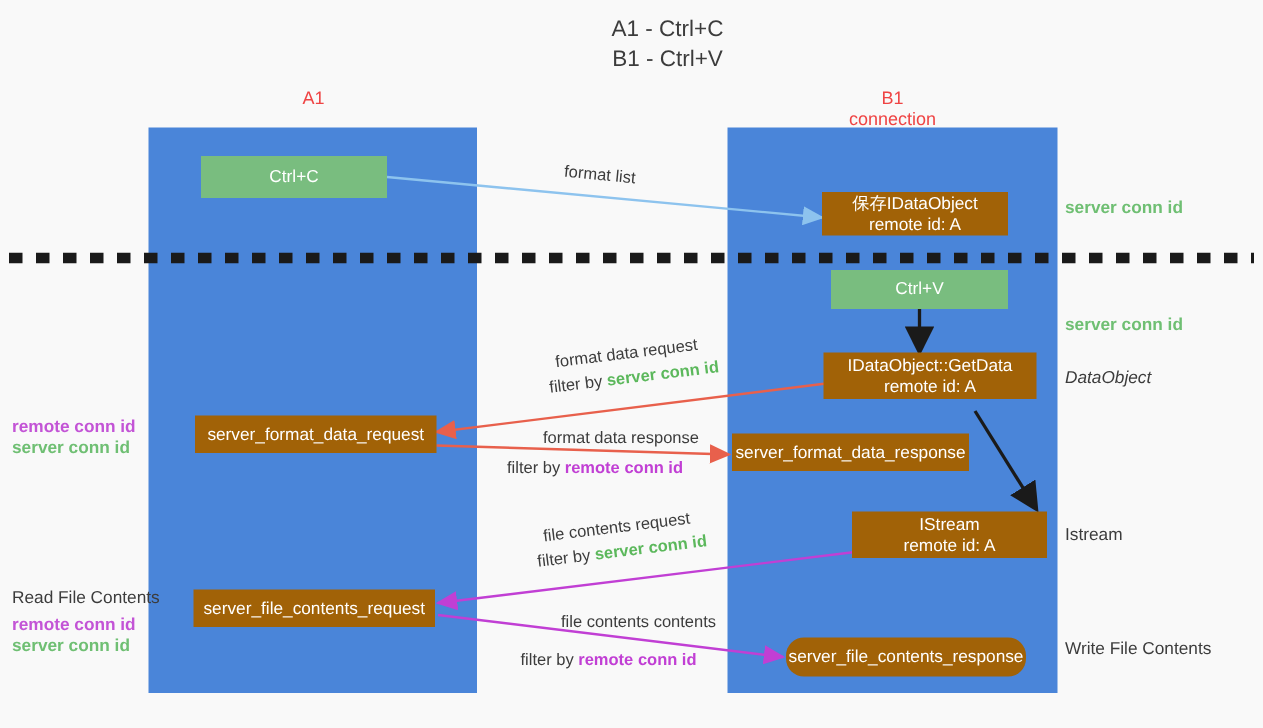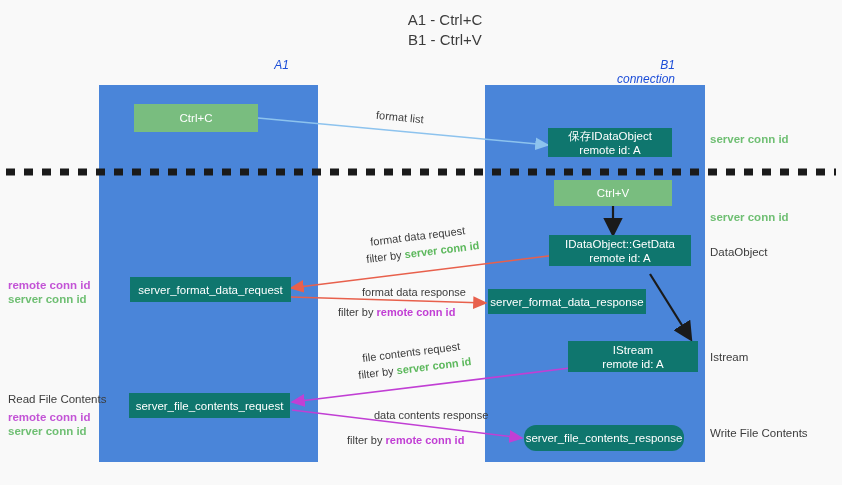--- a/index.html
+++ b/index.html
@@ -34,46 +34,45 @@
     width: 842px;
     text-align: center;
     font-size: 15px;
     color: #3c3c3c;
     line-height: 20px;
     padding-left: 24px;
   }
   .title div { white-space: pre; }
   .col-head {
     position: absolute;
-    text-align: right;
+    text-align: center;
     font-size: 12px;
-    color: #1d4ed8;
+    color: #ef4444;
     line-height: 14px;
     width: 160px;
-    font-style: italic;
   }
   .panel {
     position: absolute;
     background: #4a85d9;
   }
   .node {
     position: absolute;
     box-sizing: border-box;
     display: flex;
     flex-direction: column;
     align-items: center;
     justify-content: center;
     text-align: center;
     color: #ffffff;
     font-size: 11.5px;
     line-height: 14px;
     padding: 2px 4px;
   }
   .node.green { background: #79bd7f; }
-  .node.orange { background: #0f766e; text-align: right; }
+  .node.orange { background: #a16207; text-align: right; }
   .node .l2 { font-size: 11.5px; }
   .side-label {
     position: absolute;
     font-size: 11.5px;
     line-height: 15px;
     color: #3c3c3c;
     white-space: pre;
   }
   .side-label.green { color: #6fbf73; font-weight: bold; }
   .side-label.purple { color: #c354d6; font-weight: bold; }
@@ -176,21 +175,21 @@
     <div>IStream</div>
     <div class="l2">remote id: A</div>
   </div>
 
   <div class="node orange" style="left:524px; top:425px; width:160px; height:26px;border-radius:12px;">
     <div>server_file_contents_response</div>
   </div>
 
   <div class="side-label green" style="left:710px; top:132px;">server conn id</div>
   <div class="side-label green" style="left:710px; top:210px;">server conn id</div>
-  <div class="side-label dark" style="left:710px; top:245px;">DataObject</div>
+  <div class="side-label dark" style="left:710px; top:245px;font-style:italic;">DataObject</div>
   <div class="side-label dark" style="left:710px; top:350px;">Istream</div>
   <div class="side-label dark" style="left:710px; top:410px;margin-top:16px;">Write File Contents</div>
 
   <div class="side-label purple" style="left:8px; top:278px;">remote conn id</div>
   <div class="side-label green" style="left:8px; top:292px;">server conn id</div>
 
   <div class="side-label dark" style="left:8px; top:392px;">Read File Contents</div>
   <div class="side-label purple" style="left:8px; top:410px;">remote conn id</div>
   <div class="side-label green" style="left:8px; top:424px;">server conn id</div>
 
@@ -204,18 +203,18 @@
   <div class="edge-label" style="left:362px; top:285px;">format data response</div>
   <div class="edge-label" style="left:338px; top:305px;">
     <span>filter by </span><span class="hl-purple">remote conn id</span>
   </div>
 
   <div class="edge-label" style="left:362px; top:345px; transform: rotate(-7deg);">file contents request</div>
   <div class="edge-label" style="left:358px; top:361px; transform: rotate(-7deg);">
     <span>filter by </span><span class="hl-green">server conn id</span>
   </div>
 
-  <div class="edge-label" style="left:374px; top:408px;">data contents response</div>
+  <div class="edge-label" style="left:374px; top:408px;">file contents contents</div>
   <div class="edge-label" style="left:347px; top:433px;">
     <span>filter by </span><span class="hl-purple">remote conn id</span>
   </div>
 
 </div>
 
 </body></html>

